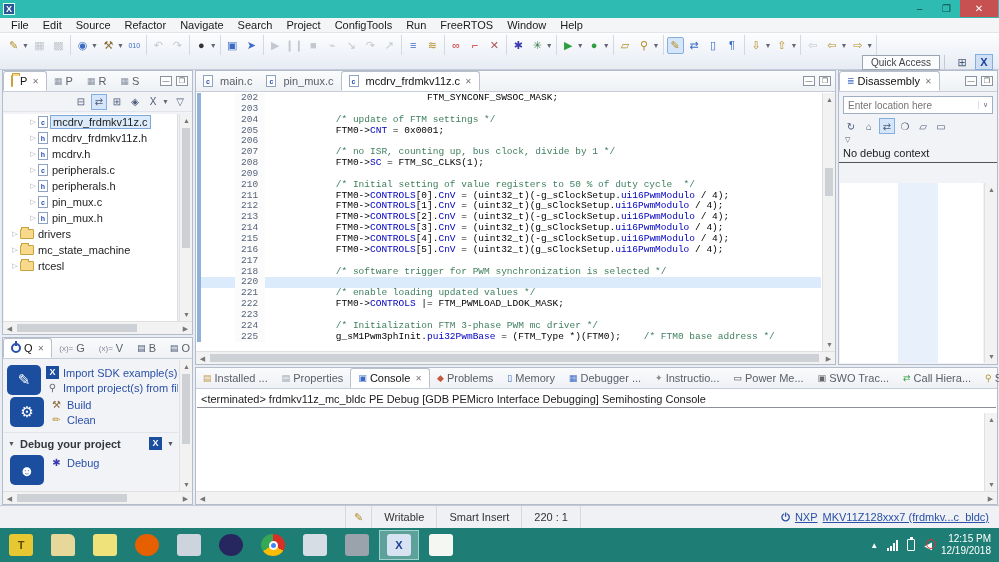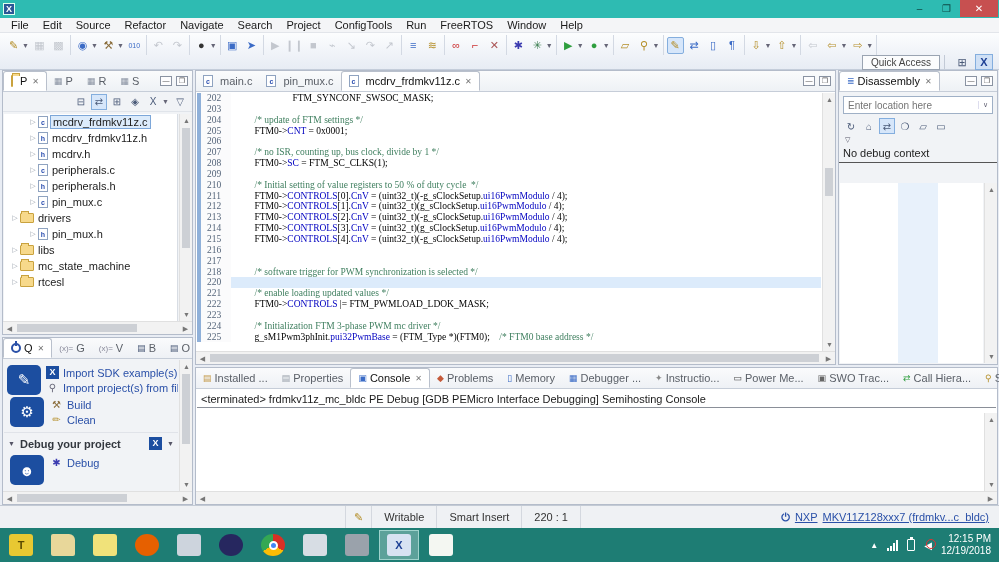--- a/index.html
+++ b/index.html
@@ -66,21 +66,21 @@
   .trow.sel .tlabel{background:#dcebfb;border:1px solid #7da7d9;padding:0 2px;margin:0 -3px 0 -2px;}
   .tlabel{font-size:11px;color:#1c1c1c;}
   
   .sb-v{position:absolute;top:0;bottom:0;right:0;width:13px;background:#f2f2f2;border-left:1px solid #e0e0e0;}
   .sb-h{position:absolute;left:0;right:0;bottom:0;height:13px;background:#f2f2f2;border-top:1px solid #e0e0e0;}
   .sb-arrow{position:absolute;font-size:7px;color:#777;width:13px;height:13px;text-align:center;line-height:13px;}
   .sb-thumb{position:absolute;background:#cdd0d5;}
   
   .editor{position:absolute;left:195px;top:70px;width:641px;height:295px;background:#fff;border:1px solid #b4bcca;}
   .ed-body{position:absolute;left:1px;top:22px;right:14px;bottom:13px;overflow:hidden;background:#fff;}
-  .cl{display:flex;height:10.85px;line-height:10.9px;font-family:Liberation Serif, serif;font-size:9.5px;white-space:pre;}
+  .cl{display:flex;height:10.85px;line-height:10.9px;font-family:Liberation Mono, monospace;font-size:9.5px;white-space:pre;gap:34px;}
   .cl.hl{background:#dcebfb;}
   .lbar{width:4px;background:#8fb0d9;flex:none;}
   .lnum{width:30px;flex:none;text-align:left;padding-left:6px;color:#55657a;background:#fbfbfc;}
   .lcode{padding-left:14px;}
   .sp{color:#000;}.sm{color:#0000c0;}.sc{color:#3f7f5f;}
   
   .disasm{position:absolute;left:838px;top:70px;width:160px;height:295px;}
   .dis-combo{margin:4px 4px 2px 4px;height:18px;border:1px solid #9fb0c6;background:#fff;display:flex;align-items:center;}
   .dis-combo input{border:none;outline:none;flex:1;font-size:10px;padding:0 4px;color:#777;
     font-family:"Liberation Sans",sans-serif;background:transparent;width:100px;}
@@ -311,34 +311,29 @@
         <div class="trow" style="padding-left: 24px;">
           <span class="texp">▷</span>
           <span class="ticon-doc">h</span>
           <span class="tlabel">peripherals.h</span>
         </div>
         <div class="trow" style="padding-left: 24px;">
           <span class="texp">▷</span>
           <span class="ticon-doc">c</span>
           <span class="tlabel">pin_mux.c</span>
         </div>
+        <div class="trow" style="padding-left: 24px;">
+          <span class="texp">▷</span>
+          <span class="ticon-doc">h</span>
+          <span class="tlabel">pin_mux.h</span>
+        </div>
         <div class="trow" style="padding-left: 6px;">
           <span class="texp">▷</span>
           <span class="ticon-f"></span>
           <span class="tlabel">drivers</span>
-        </div>
-        <div class="trow" style="padding-left: 24px;">
-          <span class="texp">▷</span>
-          <span class="ticon-doc">h</span>
-          <span class="tlabel">pin_mux.h</span>
-        </div>
-        <div class="trow" style="padding-left: 6px;">
-          <span class="texp">▷</span>
-          <span class="ticon-f"></span>
-          <span class="tlabel">libs</span>
         </div>
         <div class="trow" style="padding-left: 6px;">
           <span class="texp">▷</span>
           <span class="ticon-f"></span>
           <span class="tlabel">mc_state_machine</span>
         </div>
         <div class="trow" style="padding-left: 6px;">
           <span class="texp">▷</span>
           <span class="ticon-f"></span>
           <span class="tlabel">rtcesl</span>
@@ -465,21 +460,21 @@
         <div class="cl"><span class="lbar"></span><span class="lnum">206</span><span class="lcode"></span></div>
         <div class="cl"><span class="lbar"></span><span class="lnum">207</span><span class="lcode"><span class="sc">    /* no ISR, counting up, bus clock, divide by 1 */</span></span></div>
         <div class="cl"><span class="lbar"></span><span class="lnum">208</span><span class="lcode"><span class="sp">    FTM0-&gt;</span><span class="sm">SC</span><span class="sp"> = FTM_SC_CLKS(1);</span></span></div>
         <div class="cl"><span class="lbar"></span><span class="lnum">209</span><span class="lcode"></span></div>
         <div class="cl"><span class="lbar"></span><span class="lnum">210</span><span class="lcode"><span class="sc">    /* Initial setting of value registers to 50 % of duty cycle  */</span></span></div>
         <div class="cl"><span class="lbar"></span><span class="lnum">211</span><span class="lcode"><span class="sp">    FTM0-&gt;</span><span class="sm">CONTROLS</span><span class="sp">[0].</span><span class="sm">CnV</span><span class="sp"> = (uint32_t)(-g_sClockSetup.</span><span class="sm">ui16PwmModulo</span><span class="sp"> / 4);</span></span></div>
         <div class="cl"><span class="lbar"></span><span class="lnum">212</span><span class="lcode"><span class="sp">    FTM0-&gt;</span><span class="sm">CONTROLS</span><span class="sp">[1].</span><span class="sm">CnV</span><span class="sp"> = (uint32_t)(g_sClockSetup.</span><span class="sm">ui16PwmModulo</span><span class="sp"> / 4);</span></span></div>
         <div class="cl"><span class="lbar"></span><span class="lnum">213</span><span class="lcode"><span class="sp">    FTM0-&gt;</span><span class="sm">CONTROLS</span><span class="sp">[2].</span><span class="sm">CnV</span><span class="sp"> = (uint32_t)(-g_sClockSetup.</span><span class="sm">ui16PwmModulo</span><span class="sp"> / 4);</span></span></div>
         <div class="cl"><span class="lbar"></span><span class="lnum">214</span><span class="lcode"><span class="sp">    FTM0-&gt;</span><span class="sm">CONTROLS</span><span class="sp">[3].</span><span class="sm">CnV</span><span class="sp"> = (uint32_t)(g_sClockSetup.</span><span class="sm">ui16PwmModulo</span><span class="sp"> / 4);</span></span></div>
         <div class="cl"><span class="lbar"></span><span class="lnum">215</span><span class="lcode"><span class="sp">    FTM0-&gt;</span><span class="sm">CONTROLS</span><span class="sp">[4].</span><span class="sm">CnV</span><span class="sp"> = (uint32_t)(-g_sClockSetup.</span><span class="sm">ui16PwmModulo</span><span class="sp"> / 4);</span></span></div>
-        <div class="cl"><span class="lbar"></span><span class="lnum">216</span></div>
+        <div class="cl"><span class="lbar"></span><span class="lnum">216</span><span class="lcode"><span class="sp">    FTM0-&gt;</span><span class="sm">CONTROLS</span><span class="sp">[5].</span><span class="sm">CnV</span><span class="sp"> = (uint32_t)(g_sClockSetup.</span><span class="sm">ui16PwmModulo</span><span class="sp"> / 4);</span></span></div>
         <div class="cl"><span class="lbar"></span><span class="lnum">217</span><span class="lcode"></span></div>
         <div class="cl"><span class="lbar"></span><span class="lnum">218</span><span class="lcode"><span class="sc">    /* software trigger for PWM synchronization is selected */</span></span></div>
         <div class="cl hl"><span class="lbar"></span><span class="lnum">220</span><span class="lcode"></span></div>
         <div class="cl"><span class="lbar"></span><span class="lnum">221</span><span class="lcode"><span class="sc">    /* enable loading updated values */</span></span></div>
         <div class="cl"><span class="lbar"></span><span class="lnum">222</span><span class="lcode"><span class="sp">    FTM0-&gt;</span><span class="sm">CONTROLS</span><span class="sp"> |= FTM_PWMLOAD_LDOK_MASK;</span></span></div>
         <div class="cl"><span class="lbar"></span><span class="lnum">223</span><span class="lcode"></span></div>
         <div class="cl"><span class="lbar"></span><span class="lnum">224</span><span class="lcode"><span class="sc">    /* Initialization FTM 3-phase PWM mc driver */</span></span></div>
         <div class="cl"><span class="lbar"></span><span class="lnum">225</span><span class="lcode"><span class="sp">    g_sM1Pwm3phInit.</span><span class="sm">pui32PwmBase</span><span class="sp"> = (FTM_Type *)(FTM0);    </span><span class="sc">/* FTM0 base address */</span></span></div>
       </div>
     <div class="sb-v" style="top:22px;bottom:13px;">

